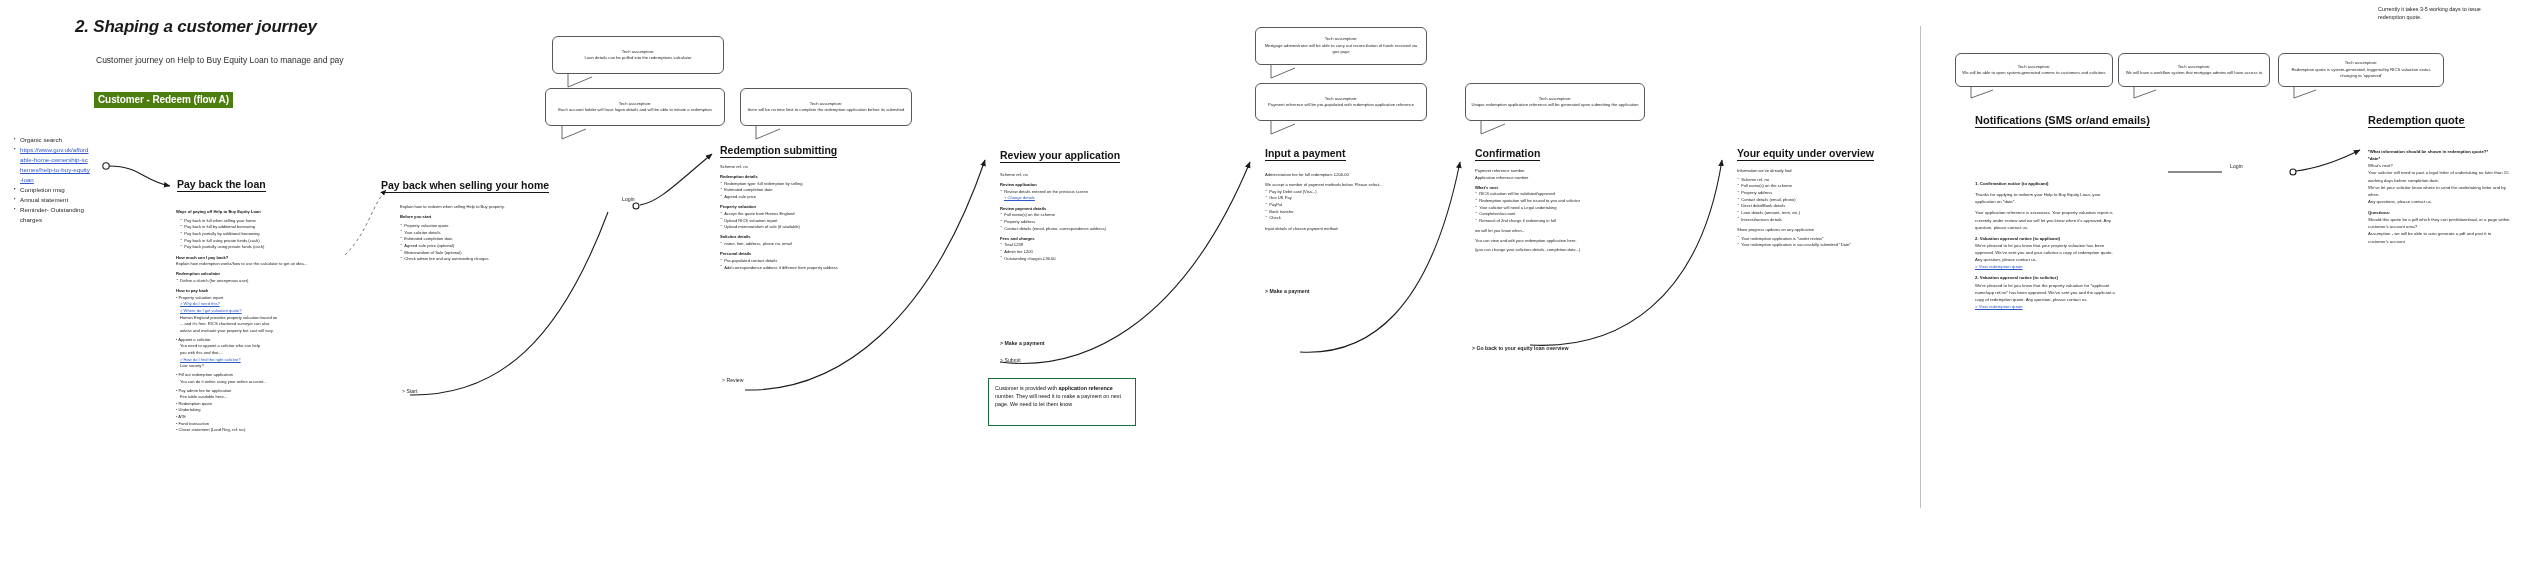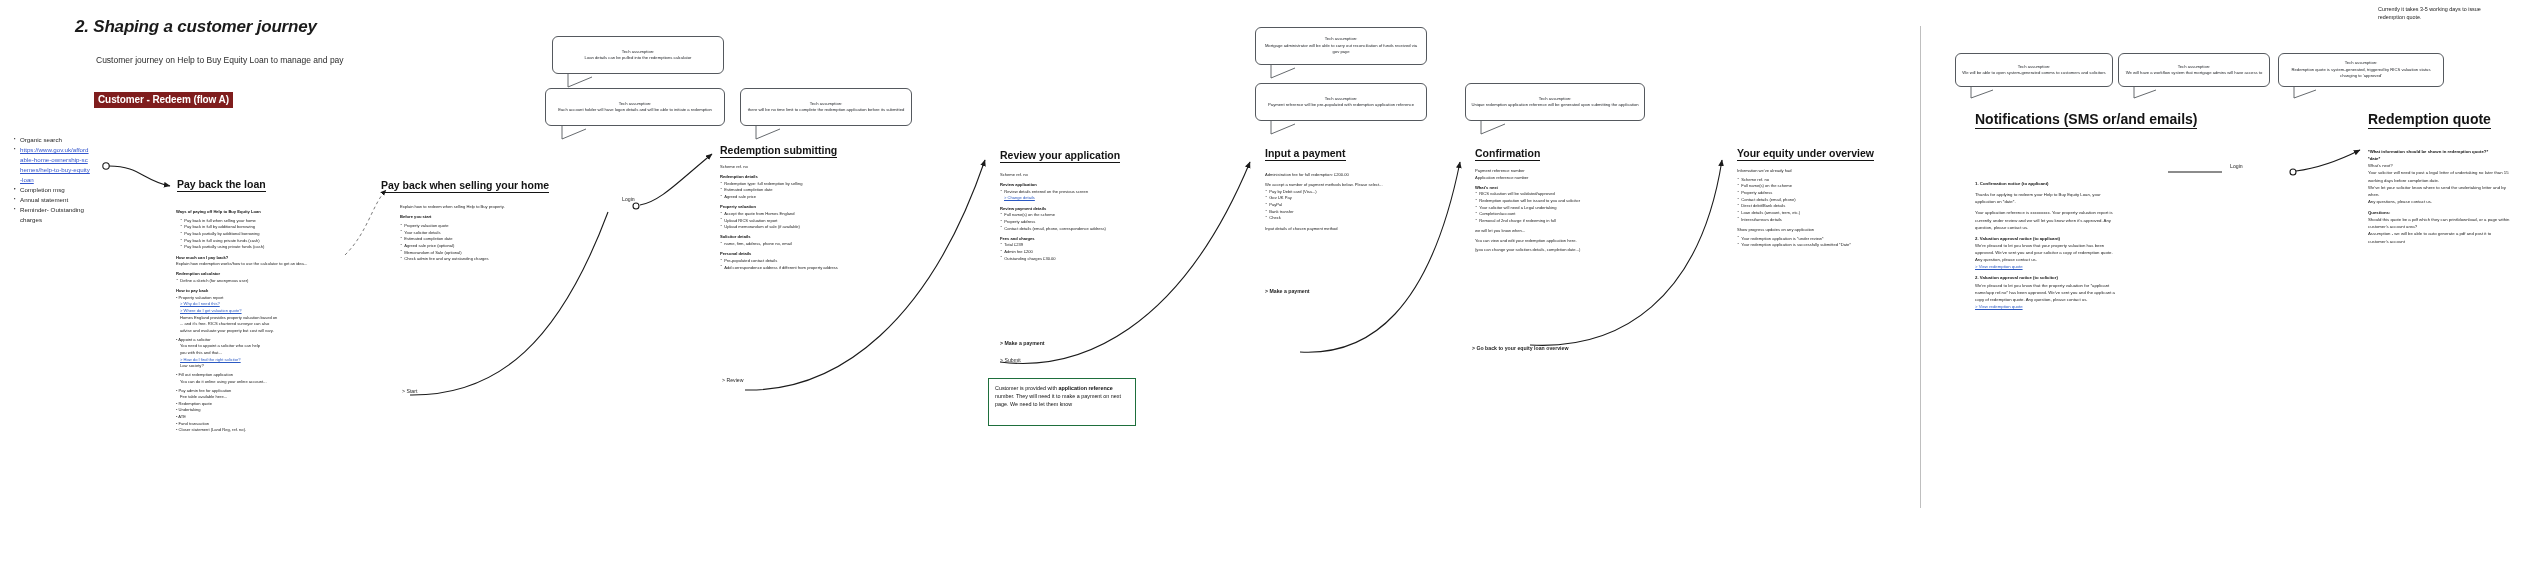--- a/index.html
+++ b/index.html
@@ -8,21 +8,21 @@
     width:2526px; height:588px; position:relative; overflow:hidden;
     font-family:"Liberation Sans", sans-serif; color:#1a1a1a;
   }
   .canvas { position:absolute; inset:0; }
   .abs { position:absolute; }
 
   
   .page-title { font-size:17px; font-weight:bold; letter-spacing:-0.2px; color:#1b1b1b;font-style:italic; }
   .page-sub   { font-size:8.5px; color:#2b2b2b; }
   .flow-badge {
-    display:inline-block; background:#7f1d1d; color:#ffffff;
+    display:inline-block; background:#4d7c0f; color:#ffffff;
     font-size:10px; font-weight:bold; padding:2px 4px 3px 4px; letter-spacing:-0.1px;
   }
 
   
   .col-head {
     font-size:10.5px; font-weight:bold; color:#141414;
     border-bottom:1.6px solid #141414; display:inline-block; padding-bottom:1px;
     white-space:nowrap;
   }
 
@@ -65,21 +65,21 @@
   
   .vdiv { position:absolute; width:1px; background:#bfbfbf; }
 
   
   .mini { position:absolute; font-size:5.2px; color:#1f1f1f; }
   .mini-b { font-weight:bold; }
 
   
   svg.wires { position:absolute; inset:0; width:100%; height:100%; pointer-events:none; }
 
-  .rt-head { font-size:14px; font-weight:bold; color:#141414; border-bottom:1.6px solid #141414; display:inline-block; padding-bottom:1px;}
+  .rt-head { font-size:11px; font-weight:bold; color:#141414; border-bottom:1.6px solid #141414; display:inline-block; padding-bottom:1px;}
   .rt-body { font-size:4.3px; line-height:1.66; color:#222; }
   .rt-body .sp { height:4px; }
 </style>
 </head>
 <body>
 
 <div class="canvas">
 
   <svg class="wires" viewBox="0 0 2526 588" preserveAspectRatio="none">
     <defs>

